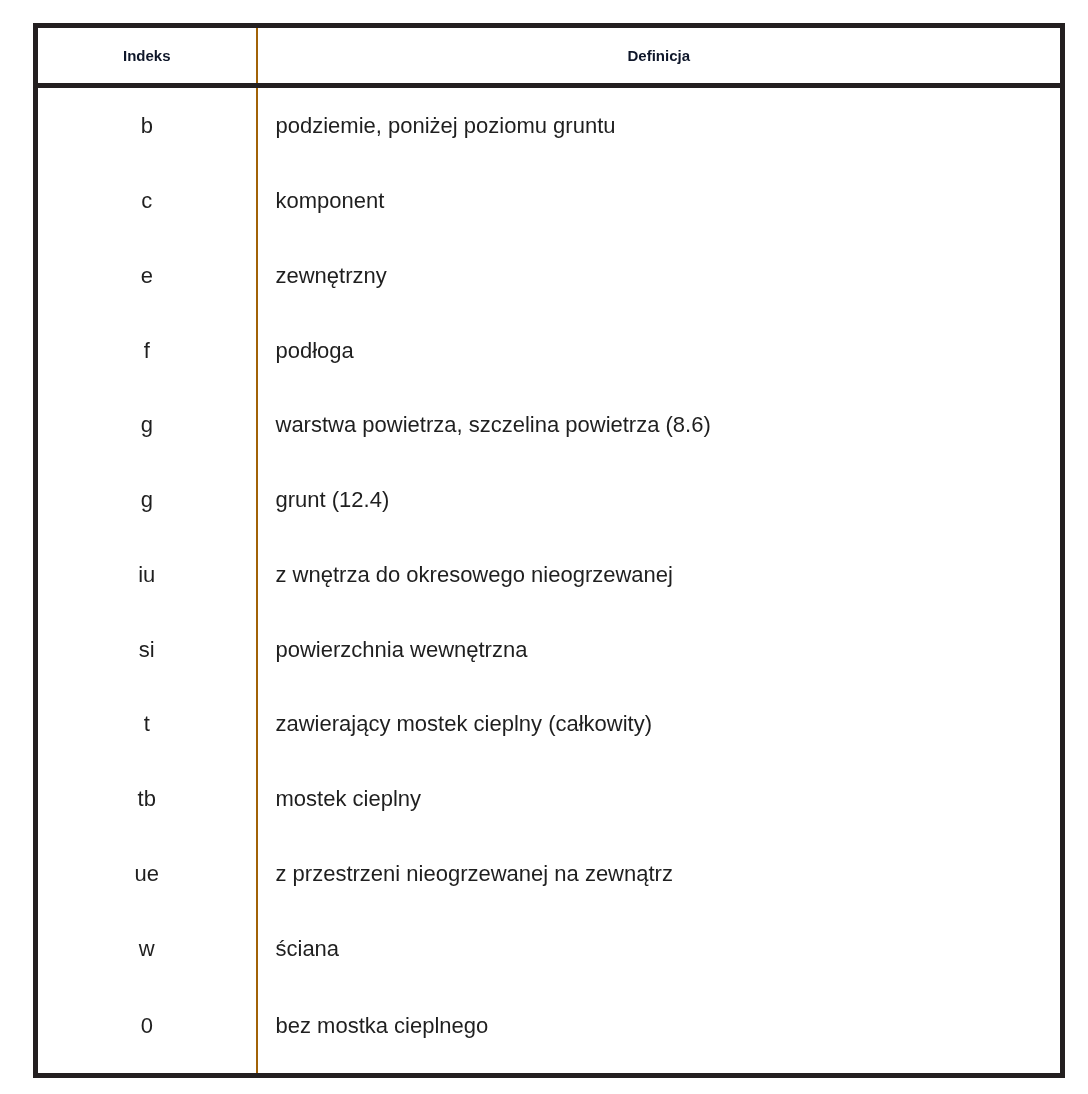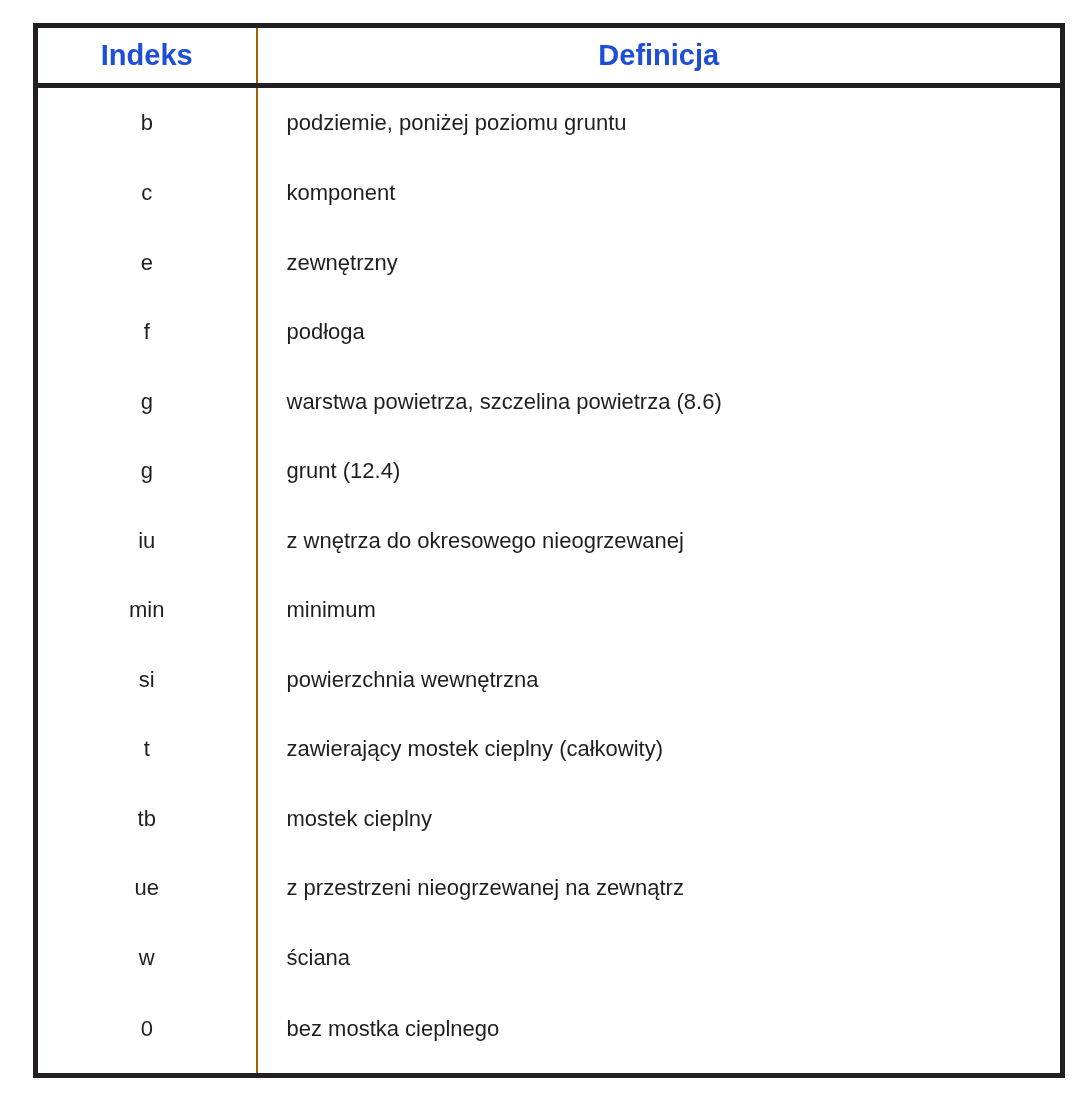--- a/index.html
+++ b/index.html
@@ -29,44 +29,44 @@
     border: 5px solid #231f20;
   }
   table.def-table th {
     border-left: none;
     border-right: none;
     border-top: none;
   }
   col.col-index { width: 221px; }
   thead th {
     height: 55px;
-    font-size: 29px;
+    font-size: 15px;
     font-weight: bold;
     text-align: center;
     vertical-align: middle;
-    color: #1d4ed8;
+    color: #0f172a;
     padding: 0;
   }
   thead th.hdr-definicja,
   tbody td.def {
     border-left: 2px solid #a16207;
   }
   tbody td {
     height: 54px;
     font-size: 22px;
     vertical-align: middle;
     padding: 0;
     color: #1f1f1f;
   }
   tbody td.idx {
     text-align: center;
   }
   tbody td.def {
     text-align: left;
-    padding-left: 29px;
+    padding-left: 18px;
     padding-right: 8px;
   }
   tbody tr:last-child td {
     padding-bottom: 8px;
   }
 </style>
 </head>
 <body>
 
 <div class="page">
@@ -104,24 +104,20 @@
         </tr>
         <tr>
           <td class="idx">g</td>
           <td class="def">grunt (12.4)</td>
         </tr>
         <tr>
           <td class="idx">iu</td>
           <td class="def">z wnętrza do okresowego nieogrzewanej</td>
         </tr>
         <tr>
-          <td class="idx">min</td>
-          <td class="def">minimum</td>
-        </tr>
-        <tr>
           <td class="idx">si</td>
           <td class="def">powierzchnia wewnętrzna</td>
         </tr>
         <tr>
           <td class="idx">t</td>
           <td class="def">zawierający mostek cieplny (całkowity)</td>
         </tr>
         <tr>
           <td class="idx">tb</td>
           <td class="def">mostek cieplny</td>

